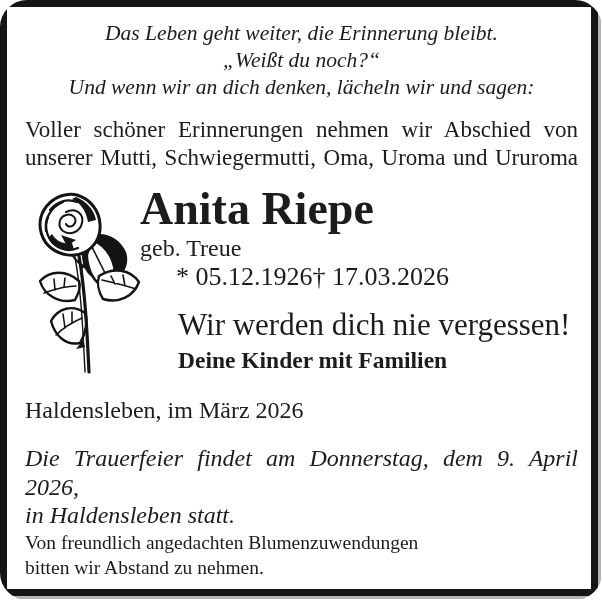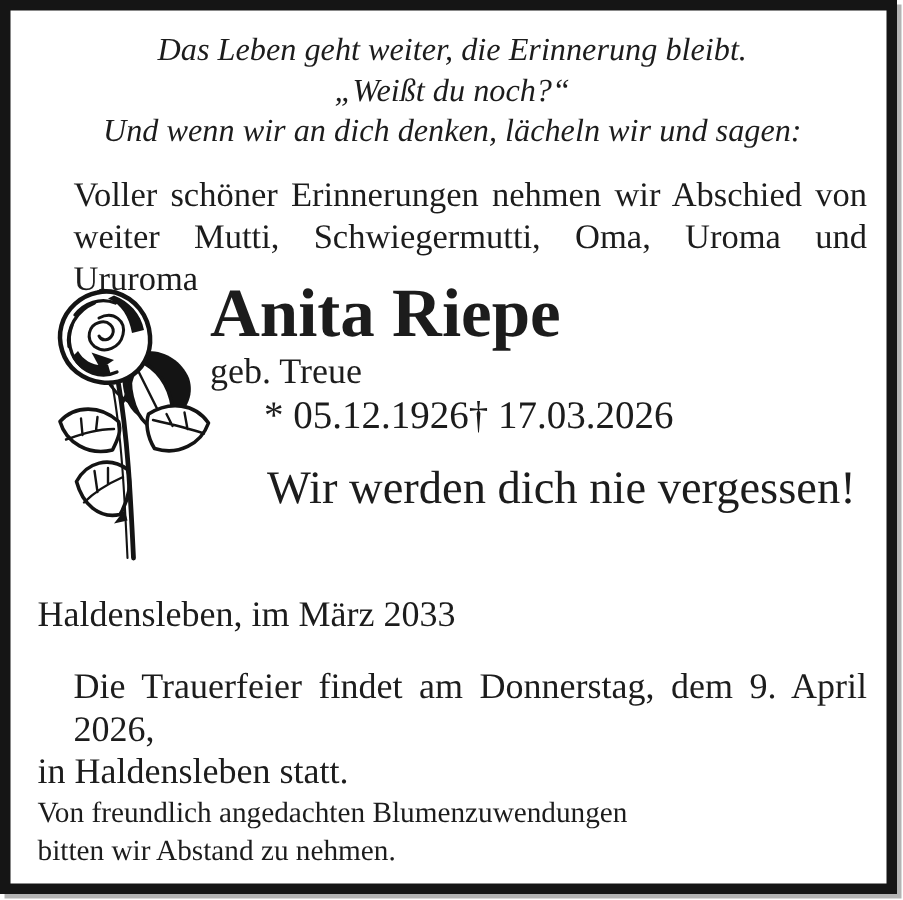--- a/index.html
+++ b/index.html
@@ -8,20 +8,21 @@
     background: #ffffff;
   }
   .stage {
     position: relative;
     width: 602px;
     height: 600px;
     background: #ffffff;
     font-family: "Liberation Serif", "DejaVu Serif", serif;
     color: #1c1c1c;
     overflow: hidden;
+    border-radius: 27px;
   }
   .frame {
     position: absolute;
     left: 0;
     top: 0;
     width: 598px;
     height: 596px;
     box-sizing: border-box;
     border: 7px solid #151515;
     background: #ffffff;
@@ -41,21 +42,20 @@
     position: absolute;
     left: 25px;
     top: 116px;
     width: 553px;
     font-size: 23px;
     line-height: 28px;
   }
   .jline {
     text-align: justify;
     text-align-last: justify;
-    margin-left: 24px;
   }
   .rose {
     position: absolute;
     left: 36px;
     top: 190px;
     width: 106px;
     height: 184px;
   }
   .name-block {
     position: absolute;
@@ -102,20 +102,21 @@
     font-size: 24px;
     line-height: 28px;
   }
   .funeral {
     position: absolute;
     left: 25px;
     top: 444px;
     width: 553px;
     font-size: 24px;
     line-height: 28.5px;
+    font-style: italic;
   }
   .flowers-note {
     position: absolute;
     left: 25px;
     top: 531px;
     width: 553px;
     font-size: 19.5px;
     line-height: 24.5px;
   }
   svg .ln {
@@ -141,21 +142,21 @@
   <div class="frame"></div>
 
   <div class="quote">
     <div>Das Leben geht weiter, die Erinnerung bleibt.</div>
     <div>„Weißt du noch?“</div>
     <div>Und wenn wir an dich denken, lächeln wir und sagen:</div>
   </div>
 
   <div class="farewell">
     <div class="jline">Voller schöner Erinnerungen nehmen wir Abschied von</div>
-    <div class="jline">weiter Mutti, Schwiegermutti, Oma, Uroma und Ururoma</div>
+    <div class="jline">unserer Mutti, Schwiegermutti, Oma, Uroma und Ururoma</div>
   </div>
 
   <svg class="rose" viewBox="0 0 106 184" xmlns="http://www.w3.org/2000/svg" aria-hidden="true">
 
     <path class="fb" d="M52 46 C68 40 84 48 90 62 C94 74 88 86 76 90 C64 94 52 88 48 76 C44 64 45 52 52 46 Z"></path>
 
     <path class="fw" stroke-width="2.4" d="M56 50 C68 55 77 66 79 82 L62 93 C52 84 49 66 52 54 Z"></path>
     <path class="ln" stroke-width="1.6" d="M56 57 L70 85"></path>
 
     <path class="fw" stroke-width="2.4" d="M63 86 C77 77 94 79 103 92 C98 106 83 114 67 109 C62 101 61 92 63 86 Z"></path>
@@ -190,22 +191,23 @@
   <div class="name-block">
     <h1 class="deceased-name">Anita Riepe</h1>
     <div class="maiden-name">geb. Treue</div>
     <div class="dates">
       <span>* 05.12.1926</span>
       <span>† 17.03.2026</span>
     </div>
   </div>
 
   <div class="tribute-1">Wir werden dich nie vergessen!</div>
-
-  <div class="place-date">Haldensleben, im März 2033</div>
+  <div class="tribute-2">Deine Kinder mit Familien</div>
+
+  <div class="place-date">Haldensleben, im März 2026</div>
 
   <div class="funeral">
     <div class="jline">Die Trauerfeier findet am Donnerstag, dem 9. April 2026,</div>
     <div>in Haldensleben statt.</div>
   </div>
 
   <div class="flowers-note">
     <div>Von freundlich angedachten Blumenzuwendungen</div>
     <div>bitten wir Abstand zu nehmen.</div>
   </div>

